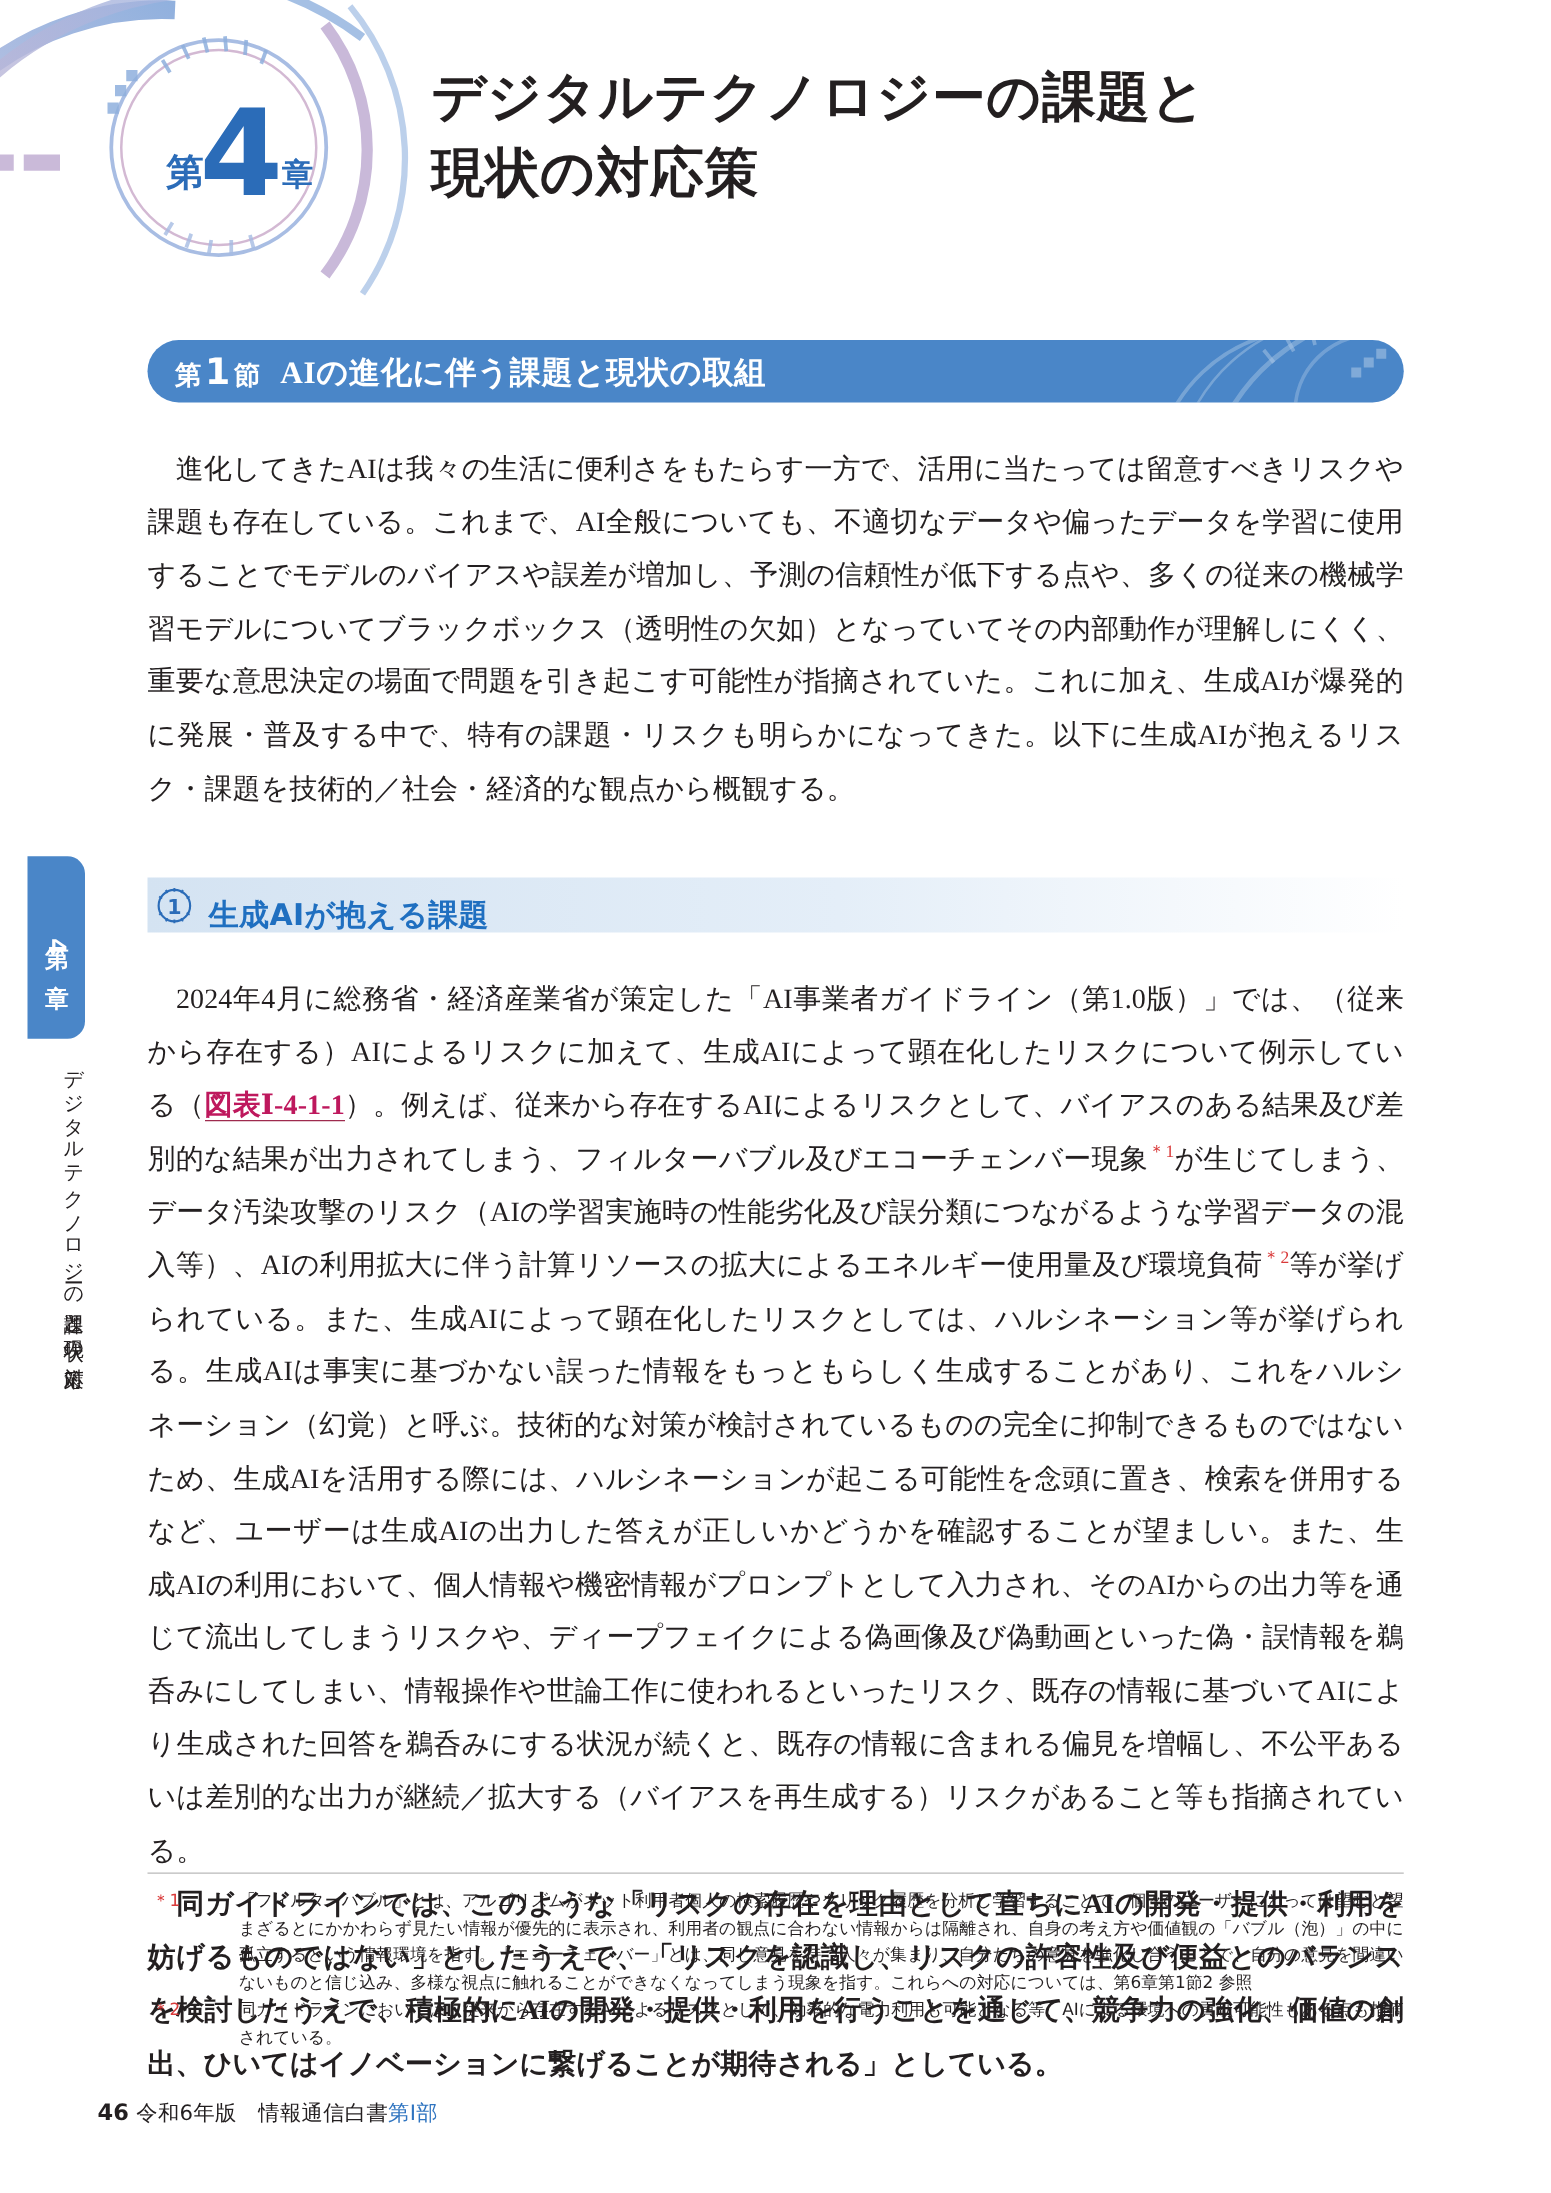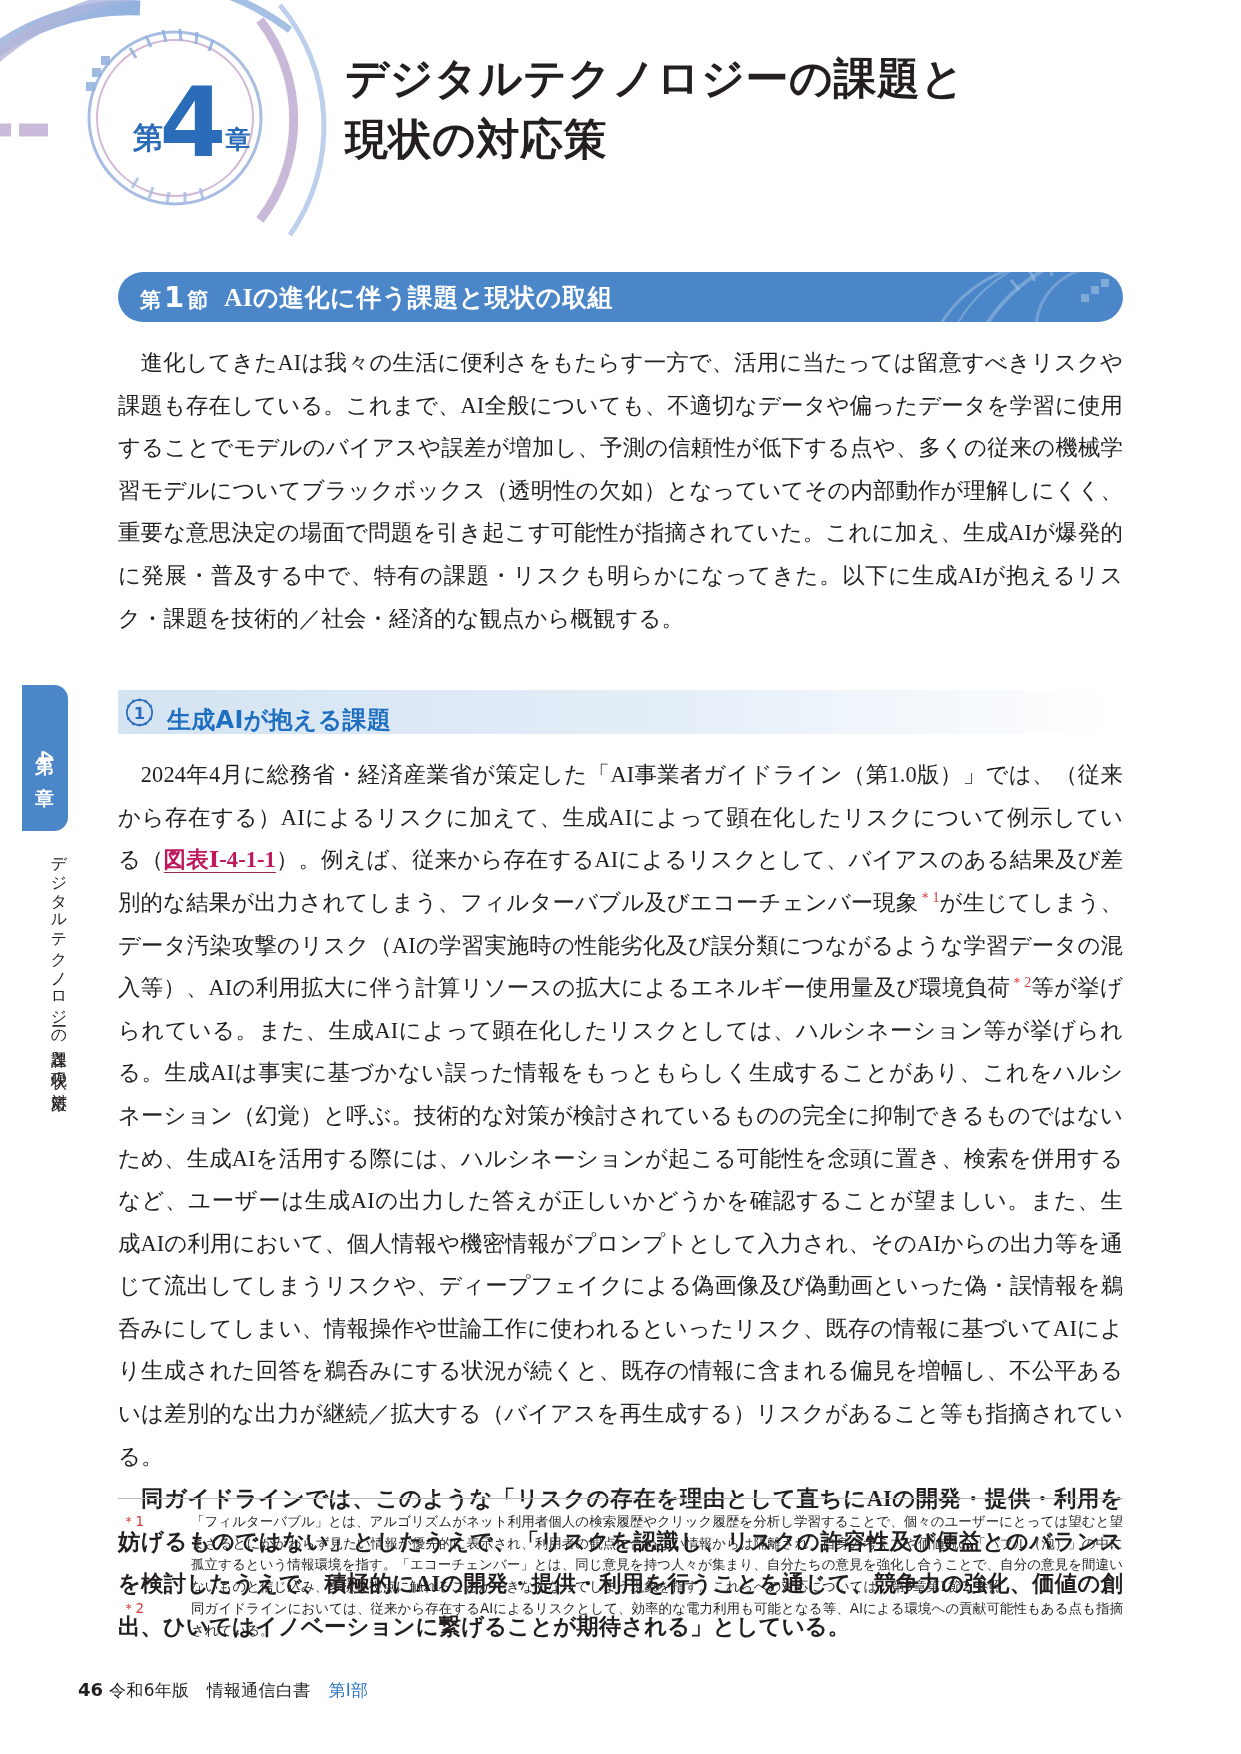--- a/index.html
+++ b/index.html
@@ -152,21 +152,21 @@
 
   
   p.body {
     margin: 0;
     font-size: 22.4px;
     line-height: 42.6px;
     text-align: justify;
     text-justify: inter-ideograph;
     letter-spacing: 0.1px;
   }
-  p.body.first { margin-top: 20px; }
+  p.body.first { margin-top: 32px; }
   p.body + p.body { margin-top: 0; font-weight: bold; }
   .fig-ref {
     color: #be185d;
     border-bottom: 1.5px solid #9e2b4e;
     font-weight: bold;
   }
   .fnref {
     color: #d93a3a;
     font-size: 14px;
     vertical-align: super;
@@ -212,21 +212,20 @@
     font-size: 17px;
   }
   #page-footer .pg-num {
     font-weight: bold;
     color: #231f20;
     margin-right: 6px;
     font-size: 18px;
   }
   #page-footer .pub {
     color: #231f20;
-    margin-right: 18px;
     letter-spacing: 0.3px;
   }
   #page-footer .part {
     color: #2f74c0;
     letter-spacing: 0.3px;
     text-align: right;
   }
 </style>
 </head>
 <body>

